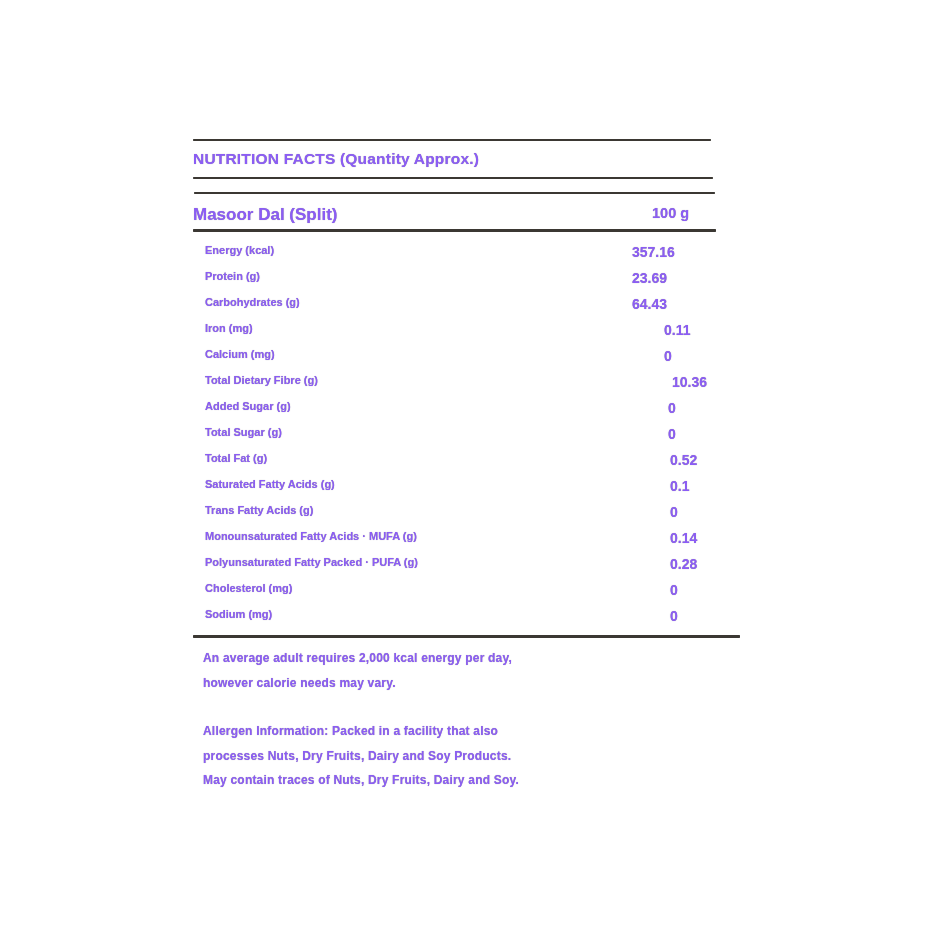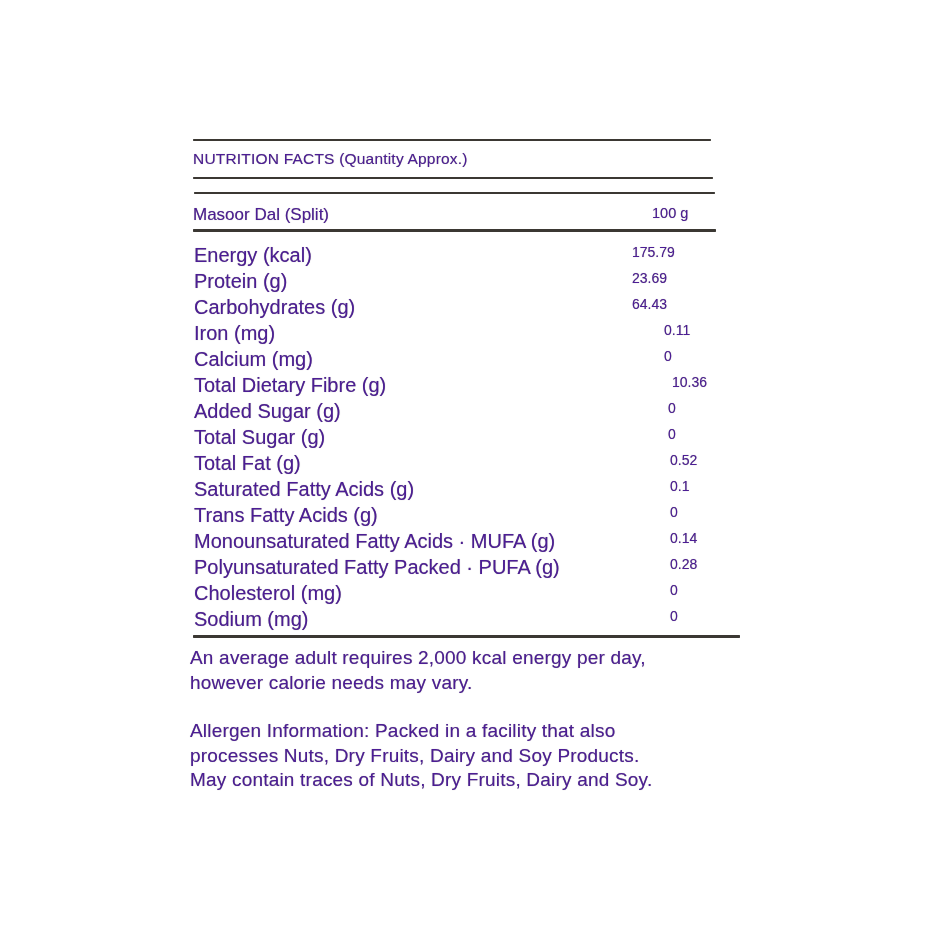--- a/index.html
+++ b/index.html
@@ -13,23 +13,23 @@
     position:relative;
     width:940px;height:940px;
     background:#ffffff;
     color:#35312d;
   }
   
   .sheet *{
     -webkit-font-smoothing:antialiased;
   }
   .txt{
-    color:#4c1d95;
+    color:#8b5cf6;
     text-shadow:0 0 0.7px rgba(53,49,45,0.55);
-    font-weight:400;
+    font-weight:700;
   }
   .rule{
     position:absolute;
     background:#3b3833;
     border-radius:1px;
     box-shadow:0 0 0.6px rgba(59,56,51,0.7);
   }
   .rule-a{top:139px;left:193px;width:518px;height:2px;}
   .rule-b{top:177px;left:193px;width:520px;height:2px;}
   .rule-c{top:192px;left:194px;width:521px;height:2px;}
@@ -60,37 +60,37 @@
   .nutrient-table{
     position:absolute;
     top:241px;left:193px;
     width:547px;
   }
   .nrow{
     position:relative;
     height:26px;
   }
   .nrow .nlabel{
-    position:absolute;left:1px;top:3px;
-    font-size:20px;white-space:nowrap;
+    position:absolute;left:12px;top:3px;
+    font-size:11px;white-space:nowrap;
   }
   .nrow .nval{
     position:absolute;left:439px;top:3px;
     font-size:14px;white-space:nowrap;
   }
   
   .nrow:nth-child(n+4) .nval{left:443px;margin-left:28px;}
   .nrow:nth-child(6)   .nval{left:451px;}
   .nrow:nth-child(n+7) .nval{left:447px;}
   .nrow:nth-child(n+9) .nval{left:449px;}
 
   .note{
     position:absolute;
-    left:190px;
-    font-size:19px;
+    left:203px;
+    font-size:12px;
     line-height:24.5px;
     letter-spacing:0.2px;
   }
   .note-calorie{top:646px;width:500px;}
   .note-allergen{top:719px;width:520px;}
   .note div{white-space:nowrap;}
 </style>
 </head>
 <body>
 
@@ -106,21 +106,21 @@
   <div class="product-row">
     <span class="product-name txt">Masoor Dal (Split)</span>
     <span class="product-serving txt">100 g</span>
   </div>
 
   <div class="rule rule-d"></div>
 
   <div class="nutrient-table">
     <div class="nrow">
       <span class="nlabel txt">Energy (kcal)</span>
-      <span class="nval txt">175.79</span>
+      <span class="nval txt">357.16</span>
     </div>
     <div class="nrow">
       <span class="nlabel txt">Protein (g)</span>
       <span class="nval txt">23.69</span>
     </div>
     <div class="nrow">
       <span class="nlabel txt">Carbohydrates (g)</span>
       <span class="nval txt">64.43</span>
     </div>
     <div class="nrow">

